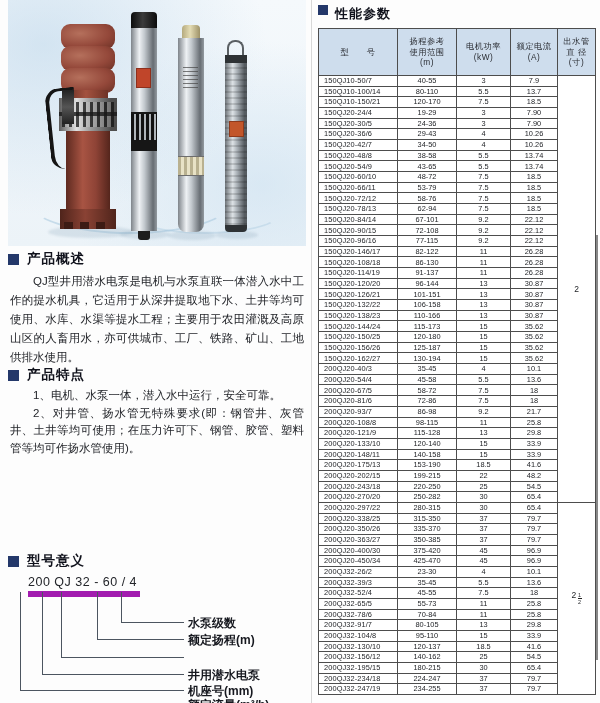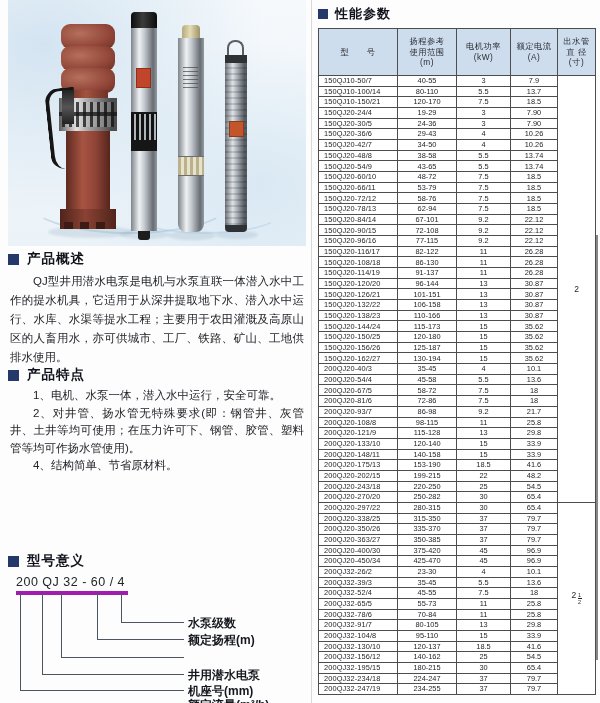--- a/index.html
+++ b/index.html
@@ -83,33 +83,33 @@
   
   .sec-head { position:absolute; left:8px; display:flex; align-items:center; gap:8px; }
   .sec-sq { width:11px; height:11px; background:#24386a; flex:none; }
   .sec-title { font-weight:bold; font-size:13.5px; color:#10121c; letter-spacing:1px; }
   .body-text { position:absolute; left:10px; width:294px; font-size:11.5px; color:#23252a; text-align:justify; }
   .body-text p { margin:0; text-indent:2em; }
   #overview-body { top:272px; line-height:19px; }
   #features-body { top:387px; line-height:17.6px; }
 
   
-  #model-code { position:absolute; left:16px; top:575px; font-size:12.5px; color:#23252a;
-    letter-spacing:.5px; border-bottom:4px solid #a21caf; padding:0 3px 2px 0; }
+  #model-code { position:absolute; left:28px; top:575px; font-size:12.5px; color:#23252a;
+    letter-spacing:.5px; border-bottom:6px solid #a21caf; padding:0 3px 2px 0; }
   .conn { position:absolute; border-left:1px solid #4c5560; border-bottom:1px solid #4c5560; }
   .c1 { left:121px; top:592px; width:62px; height:30px; }
   .c2 { left:97px;  top:592px; width:86px; height:47px; }
   .c3 { left:61px;  top:592px; width:122px; height:65px; }
   .c4 { left:42px;  top:592px; width:141px; height:82px; }
   .c5 { left:20px;  top:592px; width:163px; height:98px; }
   .m-label { position:absolute; left:188px; font-size:12px; color:#16181f;font-weight:bold; }
   .l1 { top:615px; } .l2 { top:632px; } .l3 { top:650px;margin-top:47px; } .l4 { top:667px; } .l5 { top:683px; }
 
   
-  #perf-title { position:absolute; left:318px; top:5px; display:flex; align-items:center; gap:7px; }
+  #perf-title { position:absolute; left:318px; top:5px; display:flex; gap:7px; }
   #perf-title .sec-sq { width:10px; height:10px; }
   #perf-title .sec-title { font-size:13px; }
 
   #perf-table { position:absolute; left:318px; top:28px; width:277px; height:667px;
     border-collapse:collapse; table-layout:fixed; background:#fff; }
   #perf-table th, #perf-table td { border:1px solid #4d4d4d; padding:0; }
   #perf-table thead tr { height:47px; }
   #perf-table th { background:#cedded; font-weight:normal; font-size:8.3px; color:#2a2d33; vertical-align:middle; }
   #perf-table th div { line-height:1.32; text-align:center; letter-spacing:.5px; }
   #perf-table td { font-size:7.4px; line-height:1; color:#1c1e22; text-align:center; vertical-align:middle; }
@@ -172,31 +172,30 @@
       </div>
     <div class="foot"></div>
   </div>
 </div>
 
 <div class="sec-head" style="top:250px;">
   <span class="sec-sq"></span>
   <span class="sec-title">产品概述</span>
 </div>
 <div class="body-text" id="overview-body">
-  <p>QJ型井用潜水电泵是电机与水泵直联一体潜入水中工作的提水机具，它适用于从深井提取地下水、潜入水中运行、水库、水渠等提水工程；主要用于农田灌溉及高原山区的人畜用水，亦可供城市、工厂、铁路、矿山、工地供排水使用。</p>
+  <p>QJ型井用潜水电泵是电机与水泵直联一体潜入水中工作的提水机具，它适用于从深井提取地下水、土井等均可使用、水库、水渠等提水工程；主要用于农田灌溉及高原山区的人畜用水，亦可供城市、工厂、铁路、矿山、工地供排水使用。</p>
 </div>
 
 <div class="sec-head" style="top:366px;">
   <span class="sec-sq"></span>
   <span class="sec-title">产品特点</span>
 </div>
 <div class="body-text" id="features-body">
   <p>1、电机、水泵一体，潜入水中运行，安全可靠。</p>
   <p>2、对井管、扬水管无特殊要求(即：钢管井、灰管井、土井等均可使用；在压力许可下、钢管、胶管、塑料管等均可作扬水管使用)。</p>
-  <p>4、结构简单、节省原材料。</p>
 </div>
 
 <div class="sec-head" style="top:552px;">
   <span class="sec-sq"></span>
   <span class="sec-title">型号意义</span>
 </div>
 <div id="model-code">200 QJ 32 - 60 / 4</div>
 <div class="conn c1"></div>
 <div class="conn c2"></div>
 <div class="conn c3"></div>
@@ -338,21 +337,21 @@
         <td>9.2</td>
         <td>22.12</td>
       </tr>
       <tr>
         <td class="model-col">150QJ20-96/16</td>
         <td>77-115</td>
         <td>9.2</td>
         <td>22.12</td>
       </tr>
       <tr>
-        <td class="model-col">150QJ20-116/17</td>
+        <td class="model-col">150QJ20-146/17</td>
         <td>82-122</td>
         <td>11</td>
         <td>26.28</td>
       </tr>
       <tr>
         <td class="model-col">150QJ20-108/18</td>
         <td>86-130</td>
         <td>11</td>
         <td>26.28</td>
       </tr>

